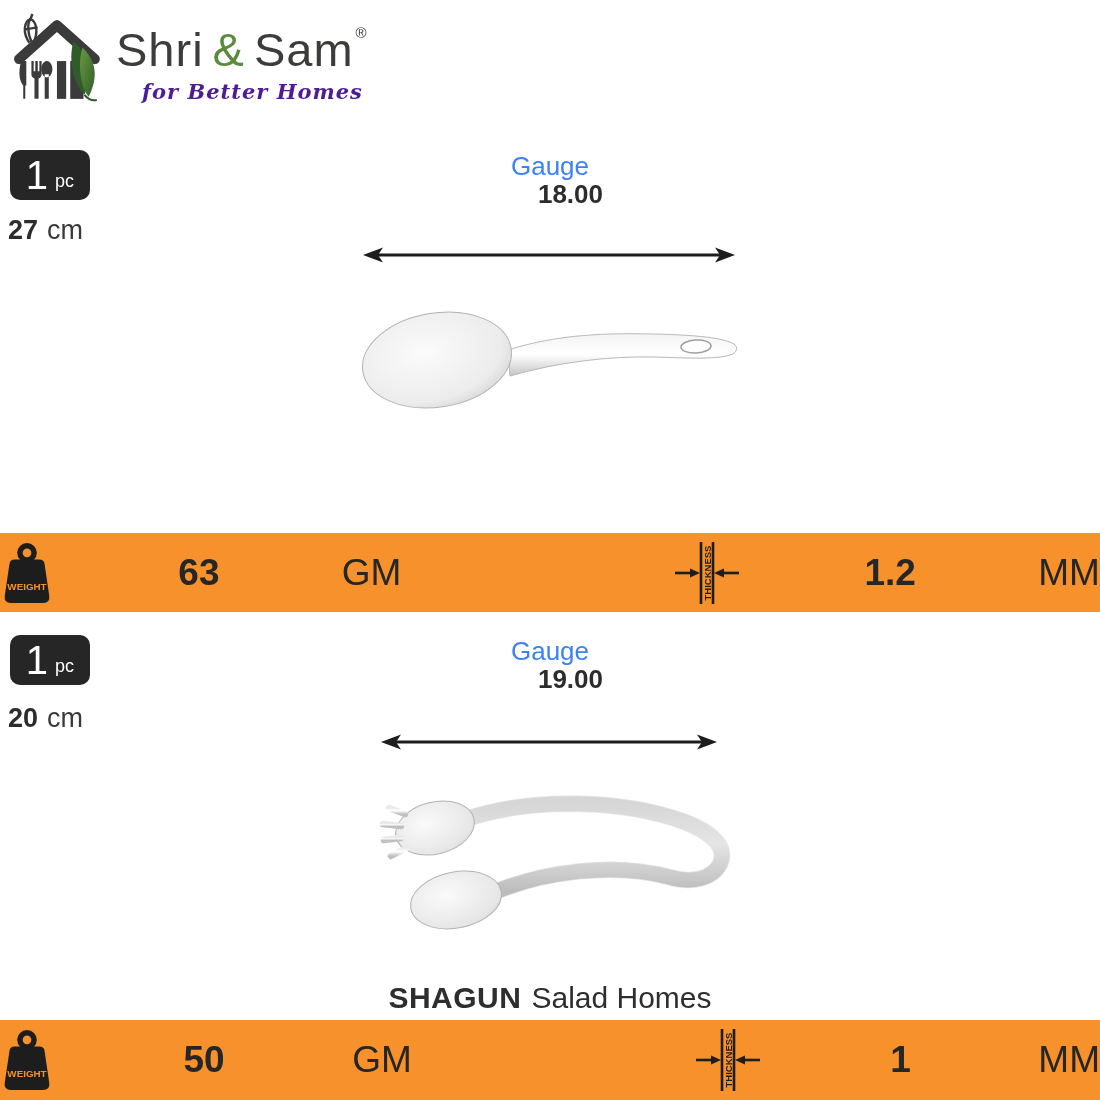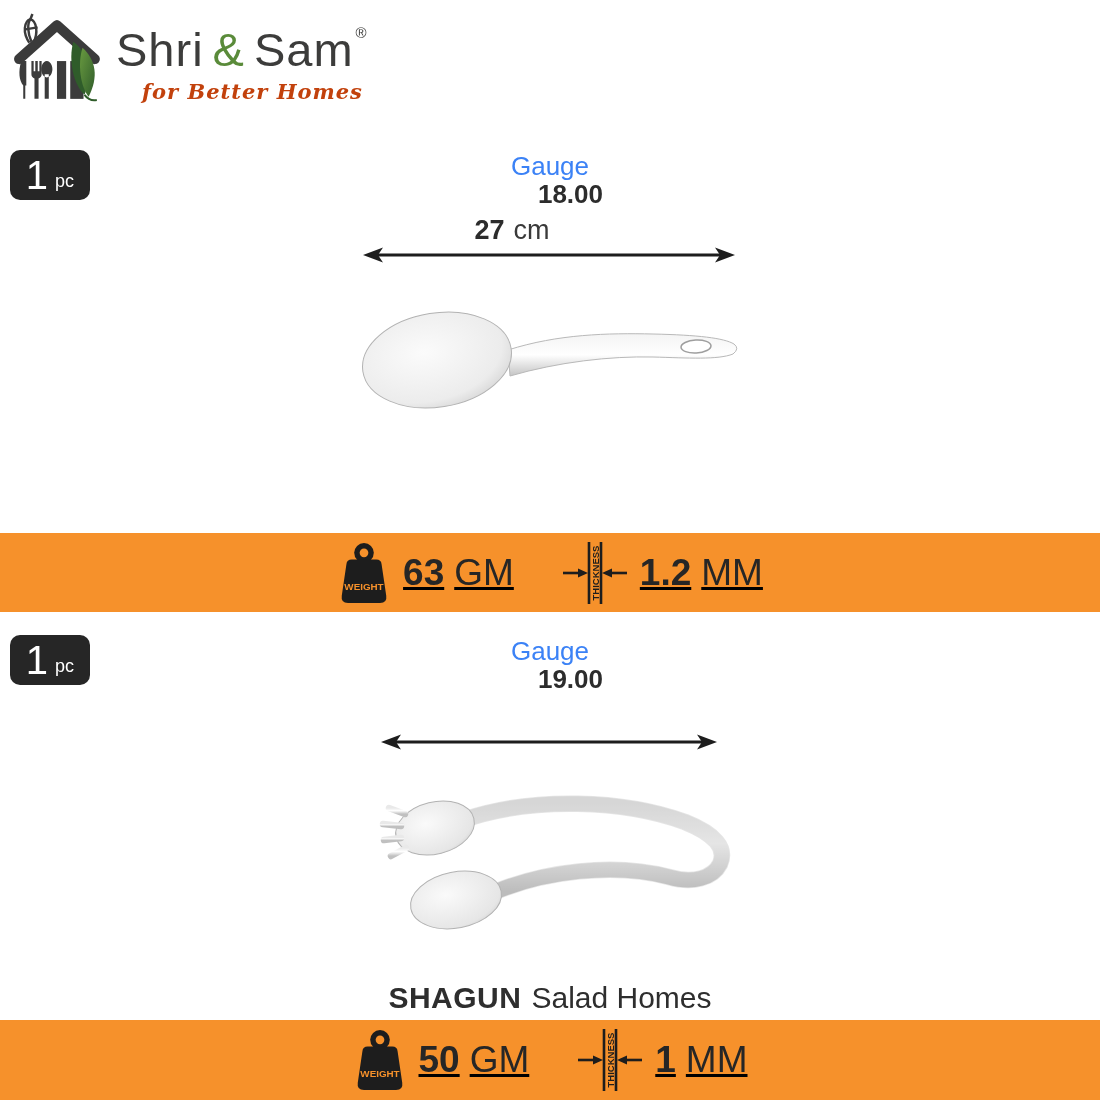--- a/index.html
+++ b/index.html
@@ -8,38 +8,38 @@
   .page { position:relative; width:1100px; height:1100px; background:#fff; }
 
   
   .logo { position:absolute; left:12px; top:12px; display:flex; align-items:flex-end; }
   .logo-mark { width:94px; height:92px; }
   .logo-text { margin-left:10px; padding-top:10px; }
   .brand-name { font-size:47px; color:#3c3c3b; letter-spacing:1px; line-height:1; white-space:nowrap; }
   .brand-name .amp { color:#5a8b3a; margin:0 9px; }
   .brand-name .reg { font-size:15px; vertical-align:28px; color:#3c3c3b; margin-left:2px; }
   .tagline { font-family:"DejaVu Serif", serif; font-style:italic; font-weight:bold;
-             font-size:21px; color:#c2410c; margin:6px 0 0 26px; letter-spacing:1px; }
+             font-size:21px; color:#4c1d95; margin:6px 0 0 26px; letter-spacing:1px; }
 
   
   .section { position:absolute; left:0; width:1100px; }
   .section-1 { top:140px; height:472px; }
   .section-2 { top:625px; height:475px; }
 
   .badge { position:absolute; left:10px; top:10px; width:80px; height:50px;
            background:#262626; border-radius:10px; color:#fff;
            display:flex; align-items:center; justify-content:center; gap:7px; }
   .badge-num { font-size:40px; line-height:1; }
   .badge-unit { font-size:18px; line-height:1; margin-top:12px; }
 
   .gauge { position:absolute; left:0; top:12px; width:1100px; text-align:center; line-height:1.08; }
   .gauge-label { font-size:26px; color:#3b82f6; }
   .gauge-value { font-size:26px; font-weight:bold; color:#2c2c2c;padding-left:41px; }
 
-  .length { position:absolute; left:16px; width:992px; text-align:center; font-size:27px; color:#2c2c2c; }
+  .length { position:absolute; left:8px; width:992px; font-size:27px; color:#2c2c2c; }
   .section-1 .length { top:75px; }
   .section-2 .length { top:78px; }
   .length-num { font-weight:bold; }
   .length-unit { margin-left:9px; font-weight:normal; color:#3a3a3a; }
 
   .dim-arrow { position:absolute; height:22px; }
   .section-1 .dim-arrow { left:363px; top:104px; width:372px; }
   .section-2 .dim-arrow { left:381px; top:106px; width:336px; }
 
   .product-art { position:absolute; }
@@ -49,21 +49,21 @@
   .title { position:absolute; left:0; width:1100px; text-align:center;
            font-size:30px; color:#2e2e2e; }
   .section-1 .title { top:350px; }
   .section-2 .title { top:356px; }
   .title-brand { font-weight:bold; letter-spacing:0.5px; }
   .title-rest { margin-left:10px; }
 
   .banner { position:absolute; left:0; width:1100px; background:#F6912B; }
   .section-1 .banner { top:393px; height:79px; }
   .section-2 .banner { top:395px; height:80px; }
-  .banner-row { display:flex; align-items:center; justify-content:center; height:100%;text-decoration:underline; }
+  .banner-row { display:flex; align-items:center; justify-content:space-between; height:100%; }
   .spec-num { font-size:37px; font-weight:bold; color:#262626; margin-left:12px; }
   .spec-unit { font-size:37px; color:#262626; margin-left:10px; }
   .spec-gap { width:42px; }
   .weight-icon { width:54px; height:60px; }
   .thickness-icon { width:66px; height:66px; margin-left:6px; }
 </style>
 </head>
 <body>
 
 <div class="page">
@@ -182,20 +182,23 @@
     <div class="badge">
       <span class="badge-num">1</span>
       <span class="badge-unit">pc</span>
     </div>
 
     <div class="gauge">
       <div class="gauge-label">Gauge</div>
       <div class="gauge-value">19.00</div>
     </div>
 
+    <div class="length">
+      <span class="length-num">20</span><span class="length-unit">cm</span>
+    </div>
 
     <svg class="dim-arrow" viewBox="0 0 336 22" preserveAspectRatio="none">
       <line x1="12" y1="11" x2="324" y2="11" stroke="#1d1d1d" stroke-width="3"></line>
       <polygon points="0,11 20,3.5 15,11 20,18.5" fill="#1d1d1d"></polygon>
       <polygon points="336,11 316,3.5 321,11 316,18.5" fill="#1d1d1d"></polygon>
     </svg>
 
     <svg class="product-art" viewBox="0 0 402 172">
       <defs>
         <linearGradient id="armG" x1="0" y1="0" x2="0" y2="1">

